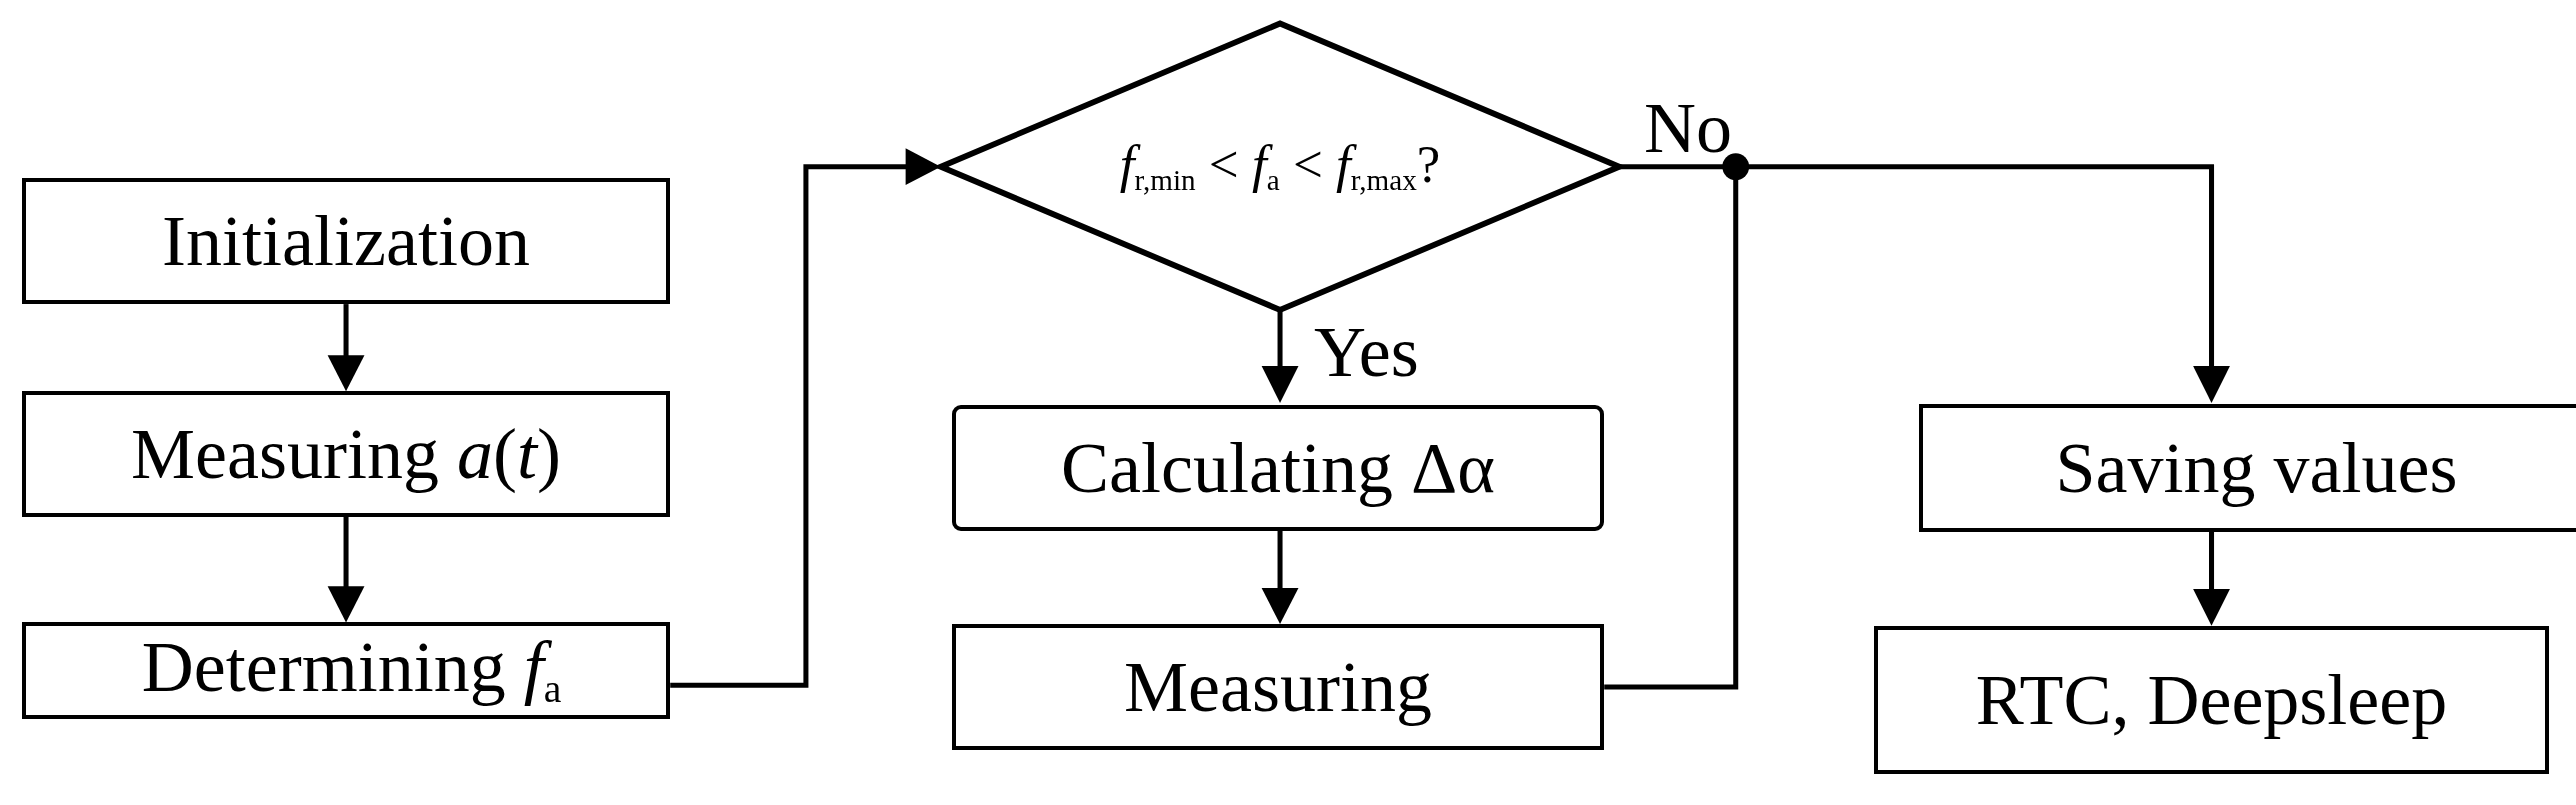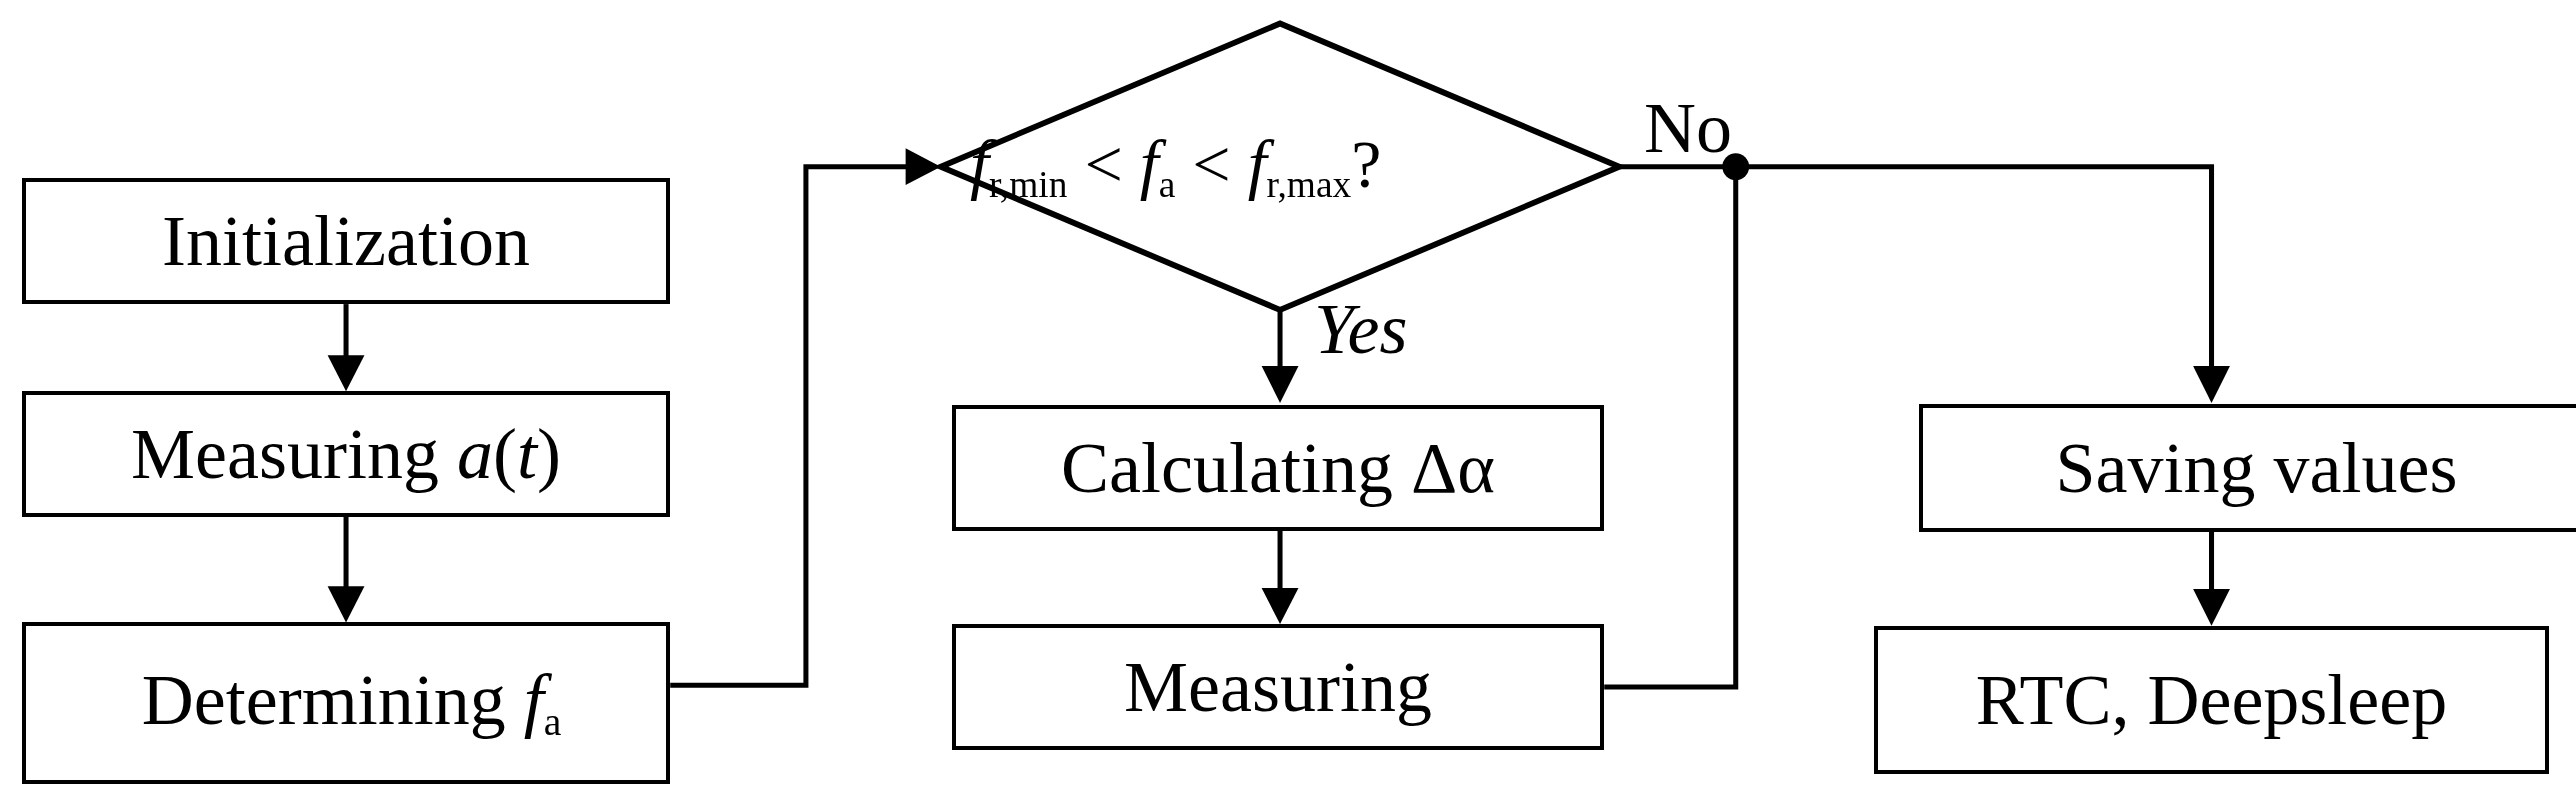--- a/index.html
+++ b/index.html
@@ -20,22 +20,22 @@
     font-size:72px;line-height:1;white-space:pre;
     z-index:2;
   }
   .floating-label{
     position:absolute;
     font-size:72px;line-height:1;white-space:pre;
     z-index:2;
   }
   .diamond-label{
     position:absolute;
-    display:flex;align-items:center;
-    font-size:68px;line-height:1;white-space:pre;
+    display:flex;align-items:center;justify-content:center;
+    font-size:53px;line-height:1;white-space:pre;
     z-index:2;
   }
   .r-i{font-style:italic;}
   .r-sub{font-size:0.55em;vertical-align:-0.28em;}
 </style>
 </head>
 <body>
 
 <div id="canvas">
 
@@ -70,32 +70,32 @@
   </svg>
 
   <div class="box" style="left:22px;top:391px;width:648px;height:126px;">
     <span><span>Measuring </span><span class="r-i">a</span><span>(</span><span class="r-i">t</span><span>)</span></span>
   </div>
 
   <div class="box" style="left:22px;top:178px;width:648px;height:126px;">
     <span><span>Initialization</span></span>
   </div>
 
-  <div class="box" style="left:22px;top:622px;width:648px;height:162px;padding-left:11px;">
+  <div class="box" style="left:22px;top:622px;width:648px;height:97px;padding-left:11px;">
     <span><span>Determining </span><span class="r-i">f</span><span class="r-sub">a</span></span>
   </div>
 
   <div class="diamond-label" style="left:970px;top:100px;width:620px;height:134px;">
     <span><span class="r-i">f</span><span class="r-sub">r,min</span><span> &lt; </span><span class="r-i">f</span><span class="r-sub">a</span><span> &lt; </span><span class="r-i">f</span><span class="r-sub">r,max</span><span>?</span></span>
   </div>
 
-  <div class="floating-label" style="left:1314px;top:293px;font-style:italic;">Yes</div>
+  <div class="floating-label" style="left:1314px;top:316px;">Yes</div>
   <div class="floating-label" style="left:1644px;top:68px;margin-top:24px;">No</div>
 
-  <div class="box" style="left:952px;top:405px;width:652px;height:126px;">
+  <div class="box" style="left:952px;top:405px;width:652px;height:126px;border-radius:9px;">
     <span><span>Calculating Δα</span></span>
   </div>
 
   <div class="box" style="left:952px;top:624px;width:652px;height:126px;">
     <span><span>Measuring</span></span>
   </div>
 
   <div class="box" style="left:1874px;top:404px;width:675px;height:128px;margin-left:45px;">
     <span><span>Saving values</span></span>
   </div>

